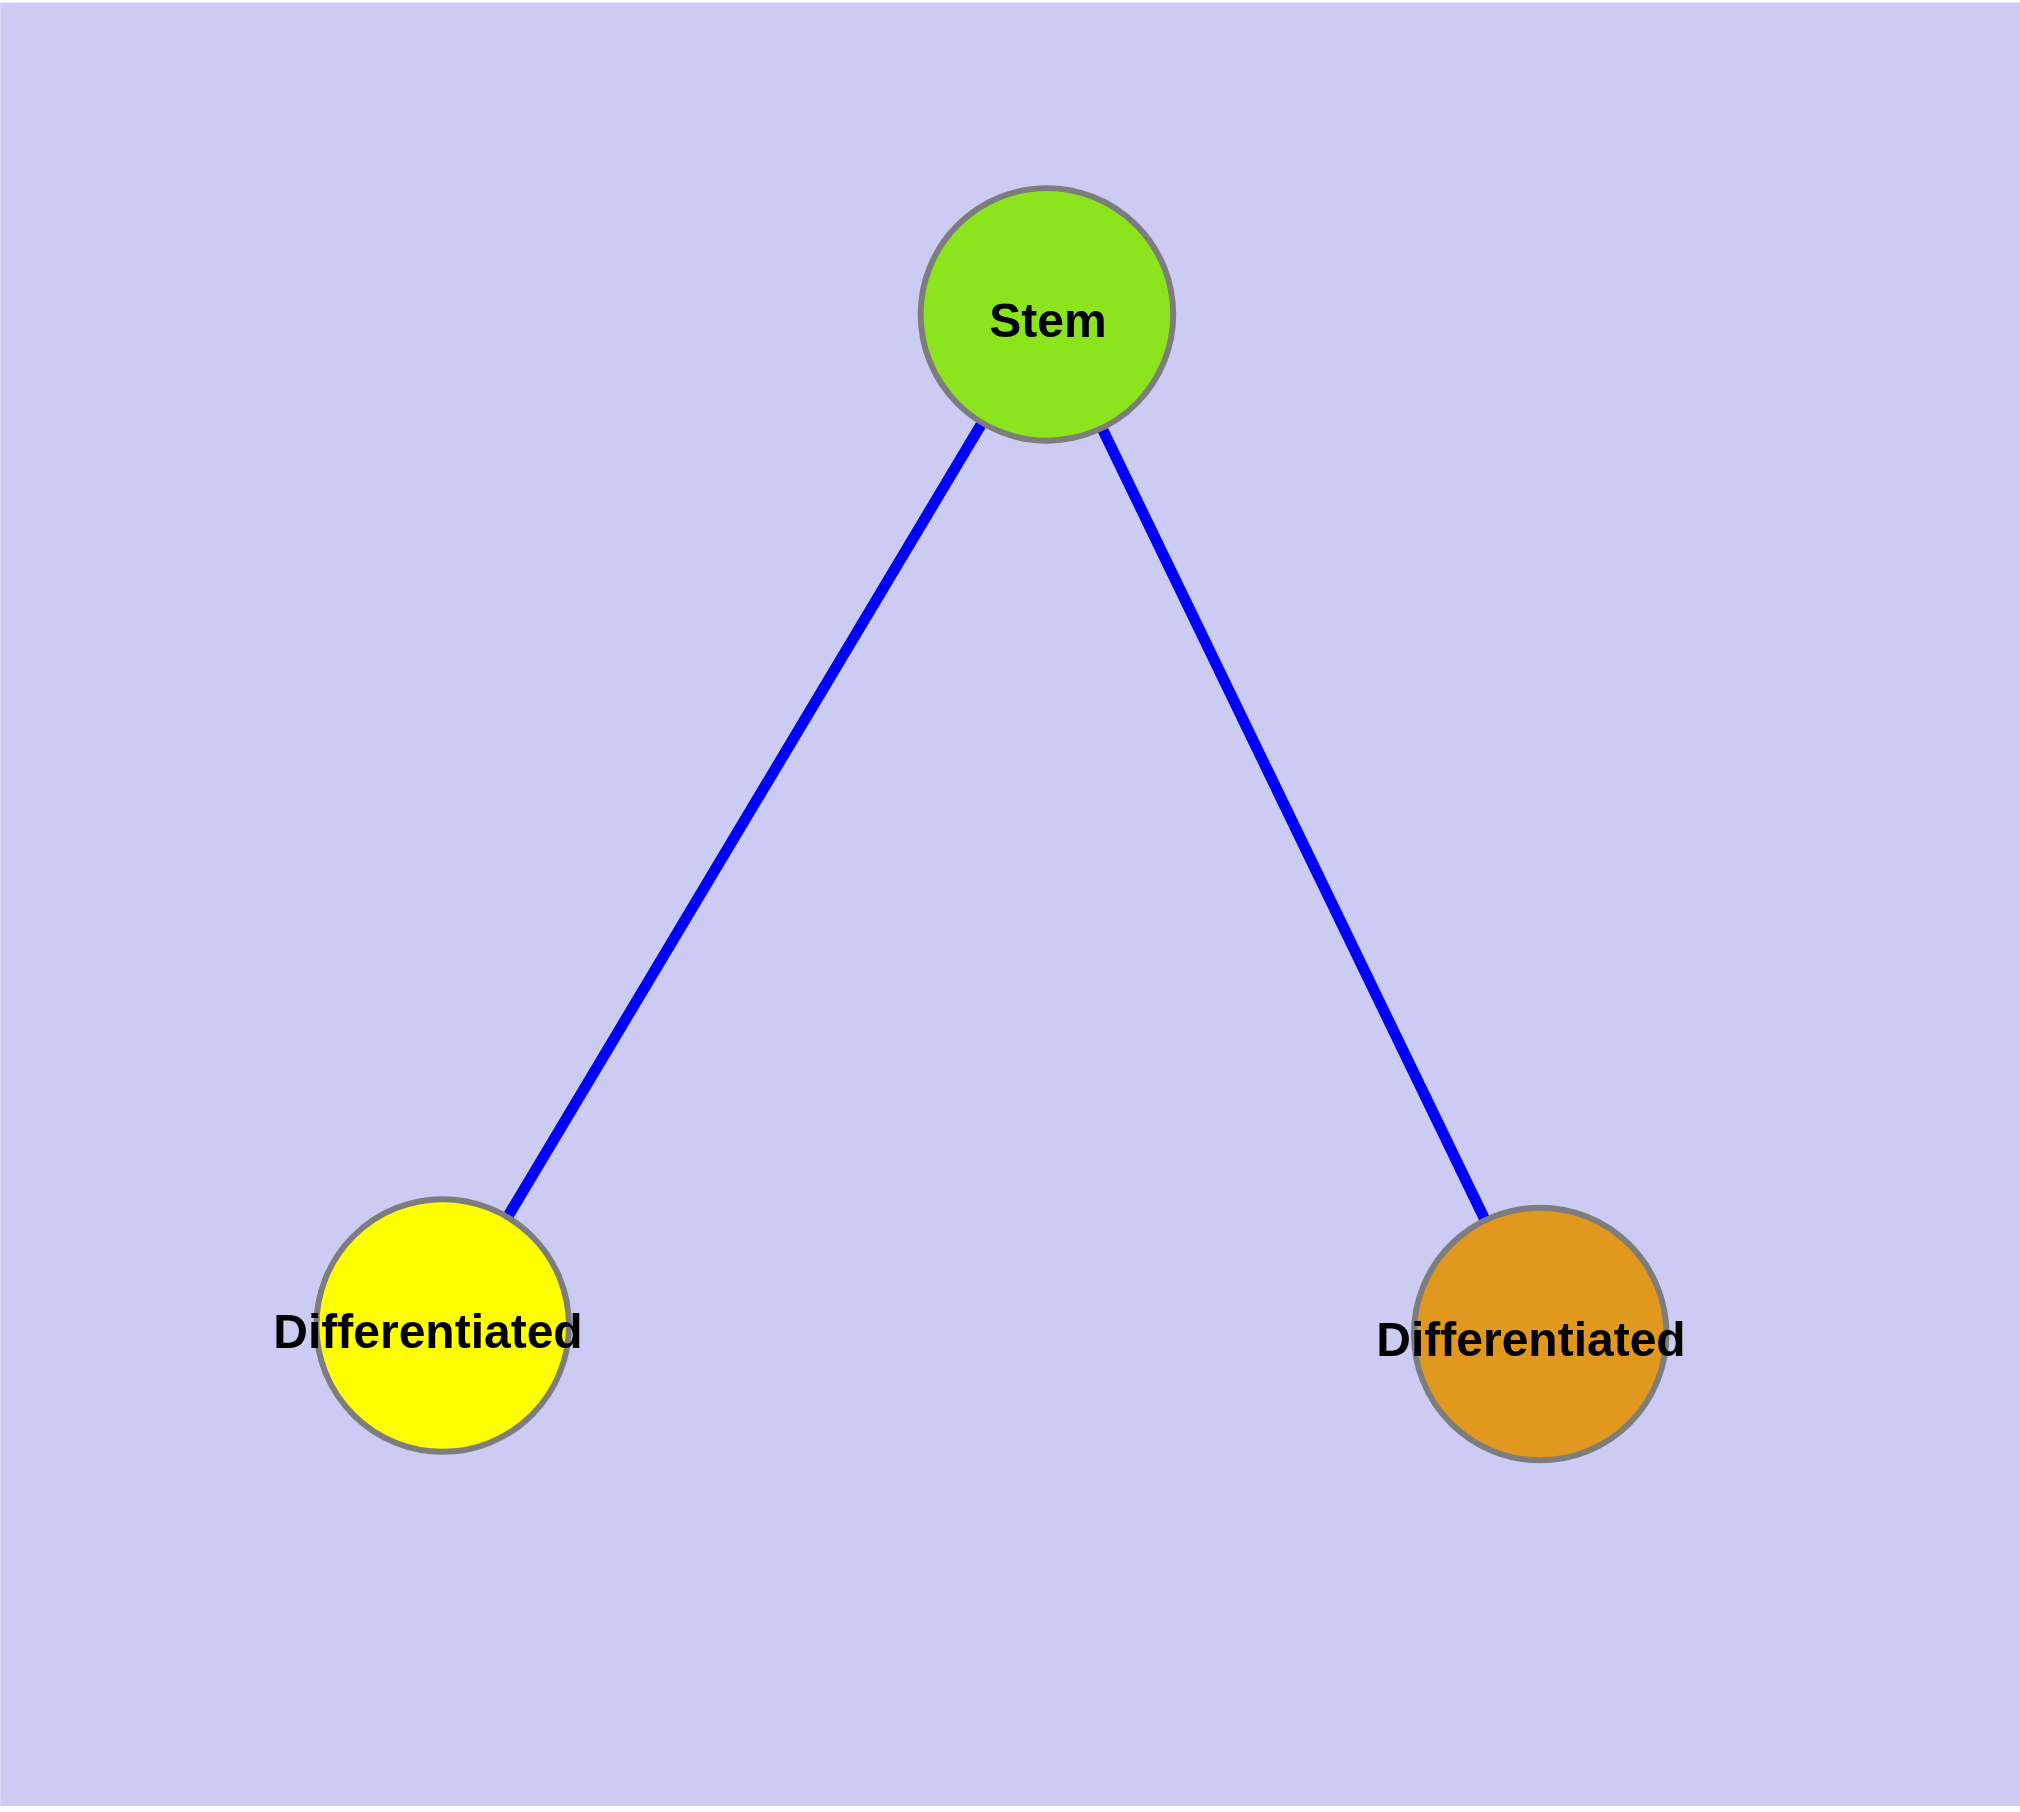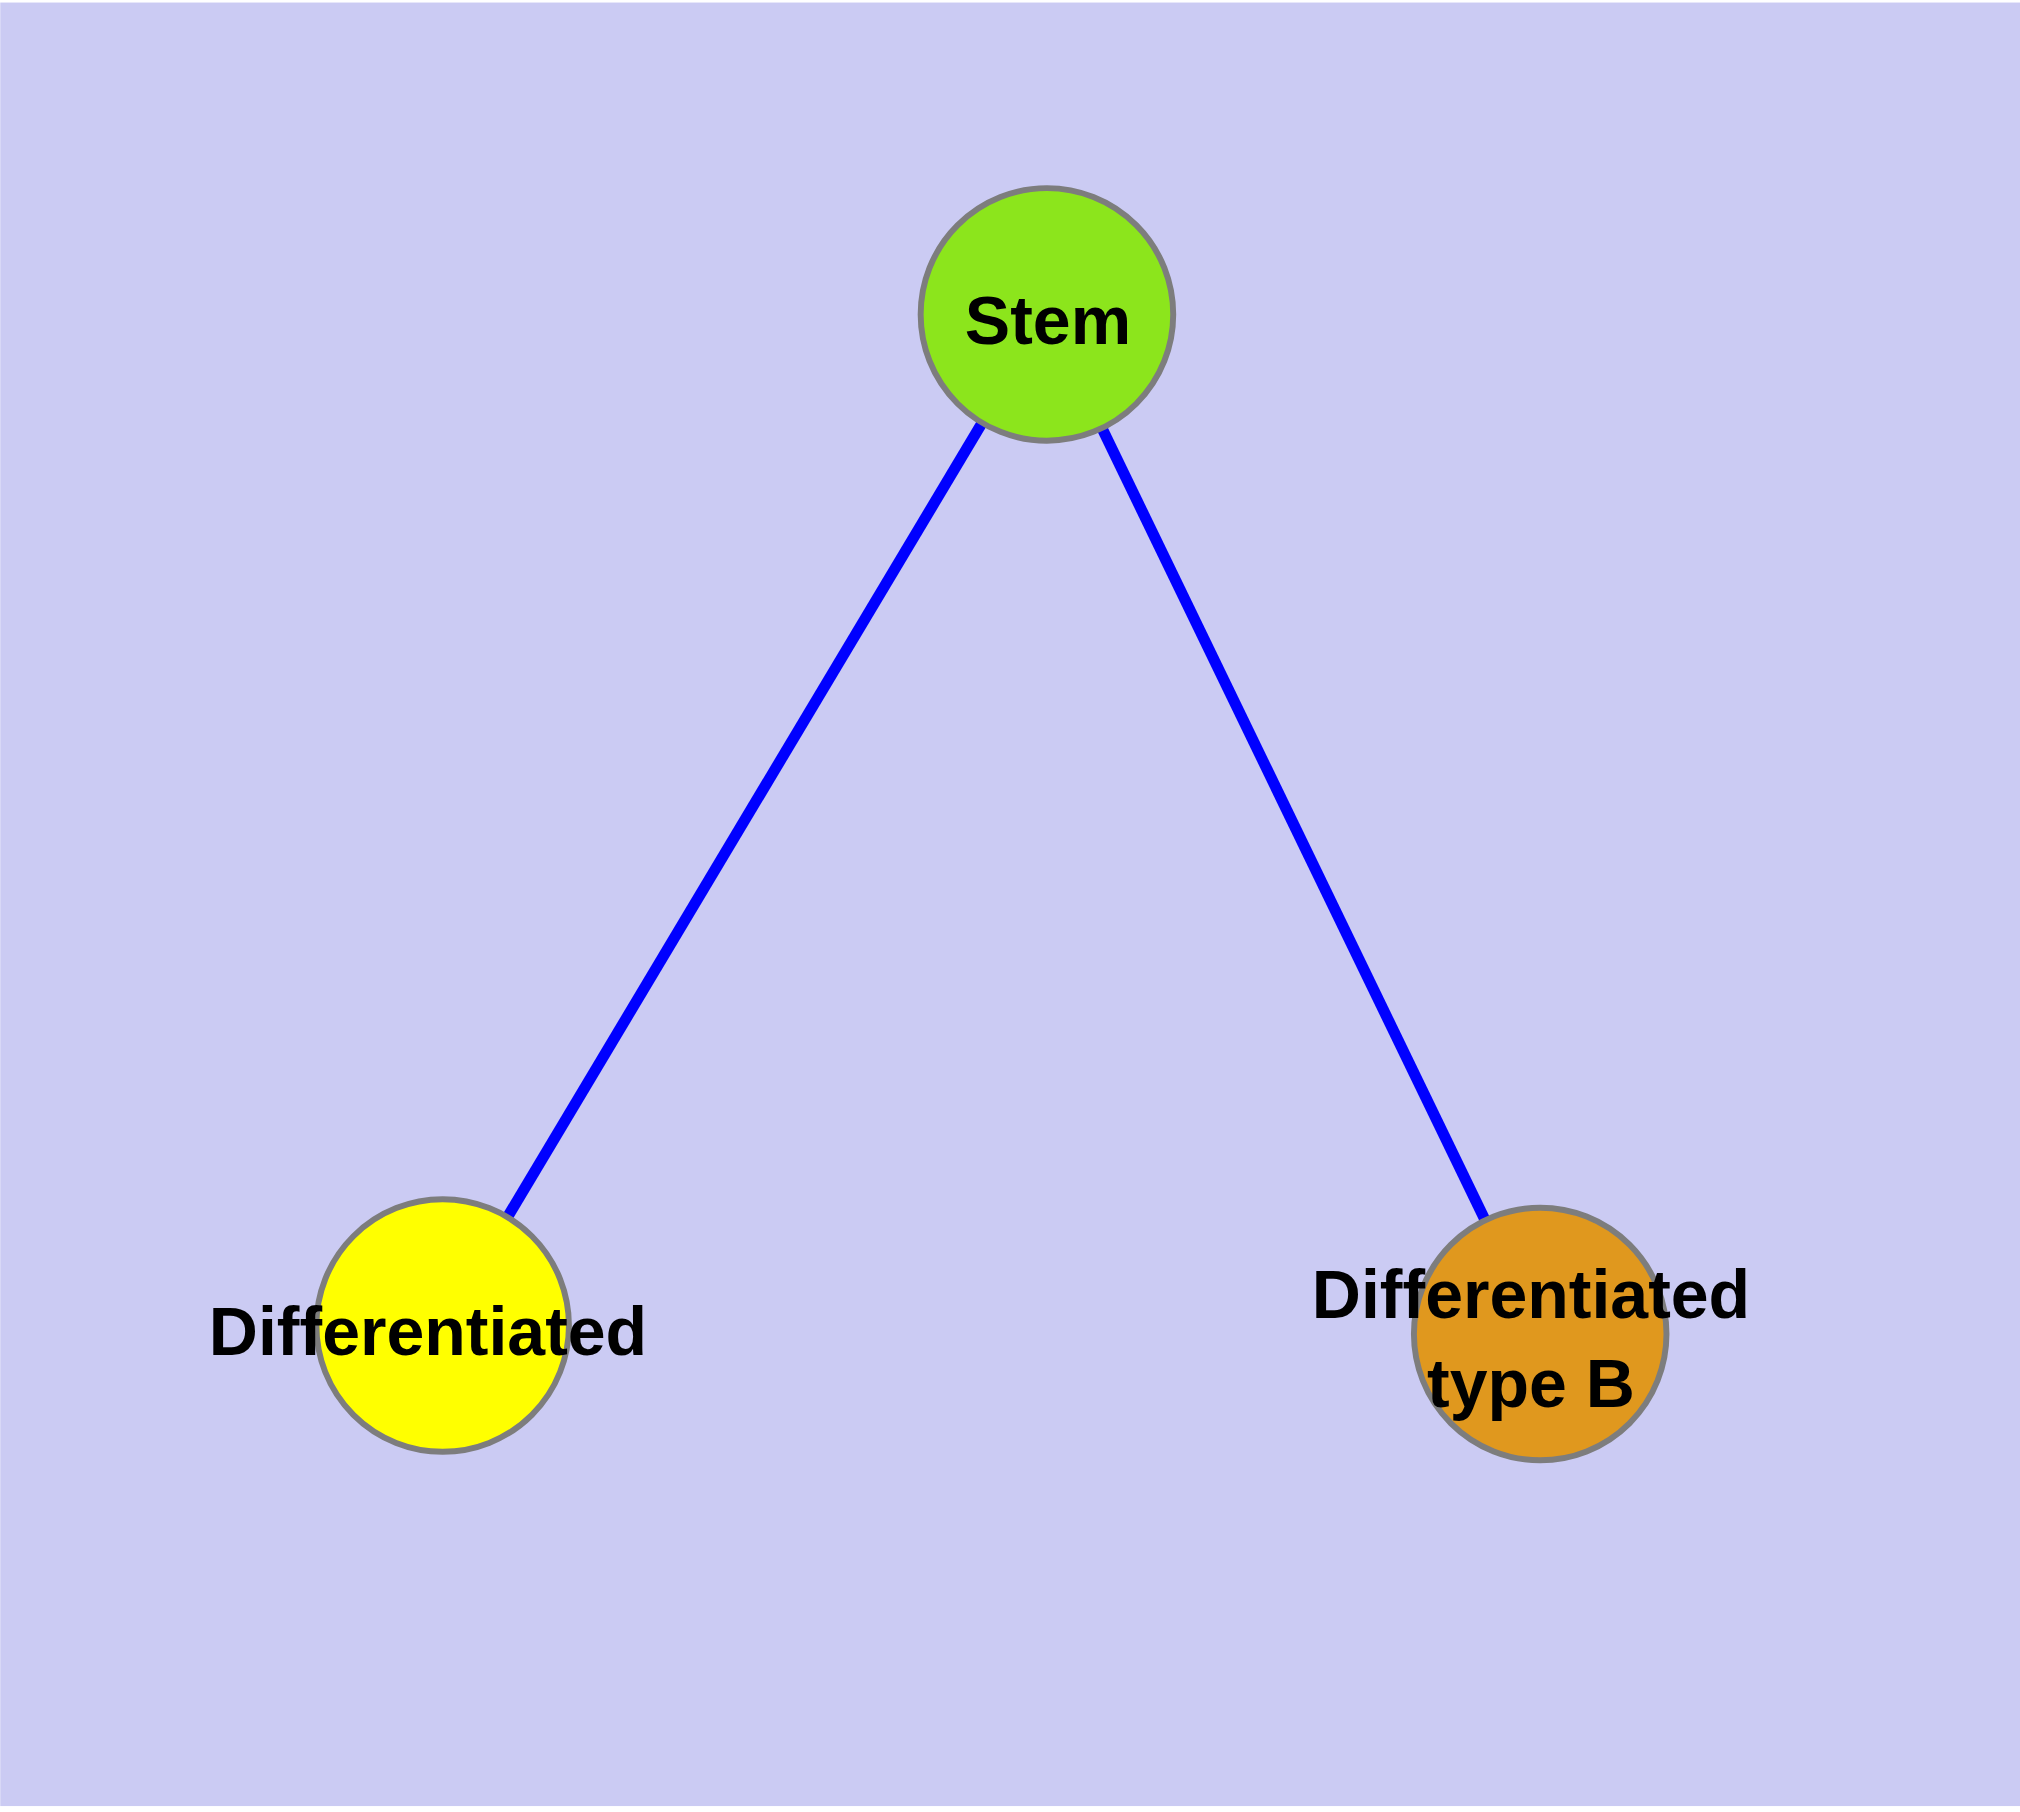--- a/index.html
+++ b/index.html
@@ -30,21 +30,21 @@
   }
   .diagram-svg line {
     stroke-width: 13;
   }
   .node-label {
     position: absolute;
     transform: translate(-50%, -50%);
     text-align: center;
     color: #000000;
     font-weight: bold;
-    font-size: 68px;
+    font-size: 48px;
     line-height: 89px;
     white-space: nowrap;
     letter-spacing: 0px;
   }
   .node-label span { display: block; }
   #label-stem  { left: 1048px; top: 320px;  }
   #label-typeA { left: 428px;  top: 1331px; }
   #label-typeB { left: 1531px; top: 1339px; }
 </style>
 </head>
@@ -67,17 +67,16 @@
   <div class="node-label" id="label-stem">
     <span>Stem</span>
   </div>
 
   <div class="node-label" id="label-typeA">
     <span>Differentiated</span>
   </div>
 
   <div class="node-label" id="label-typeB">
     <span>Differentiated</span>
-    <span>type B</span>
   </div>
 
 </div>
 
 
 </body></html>

